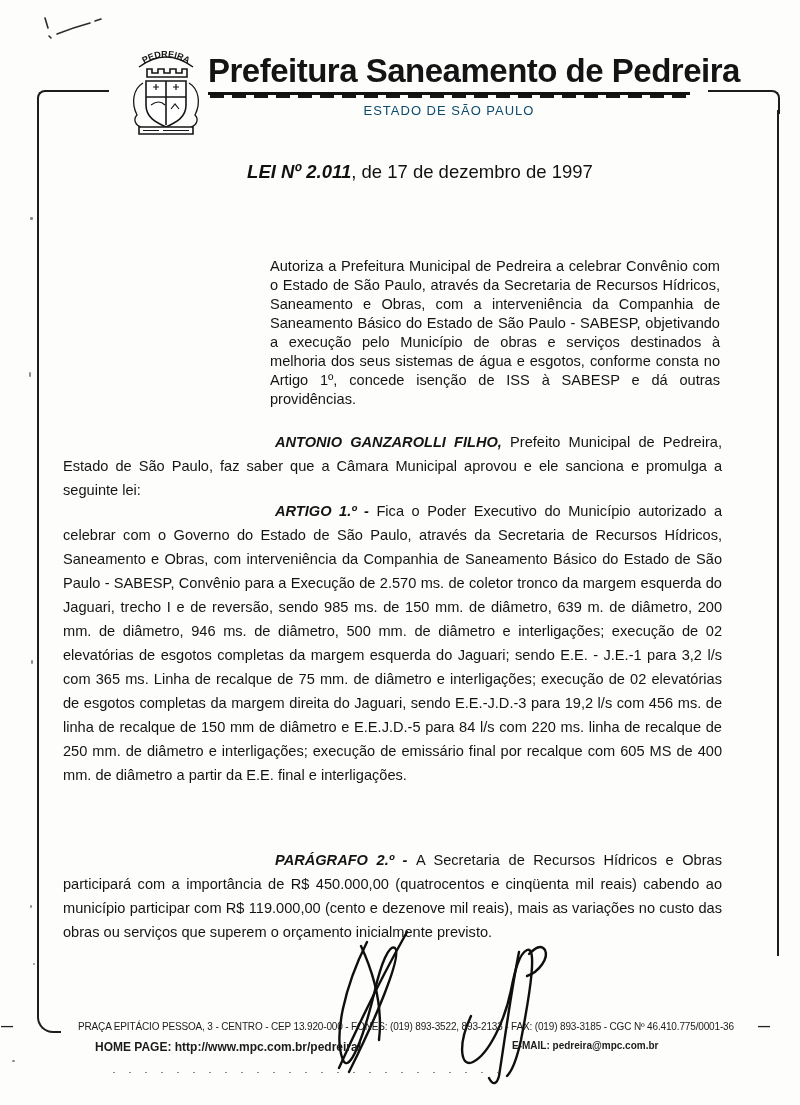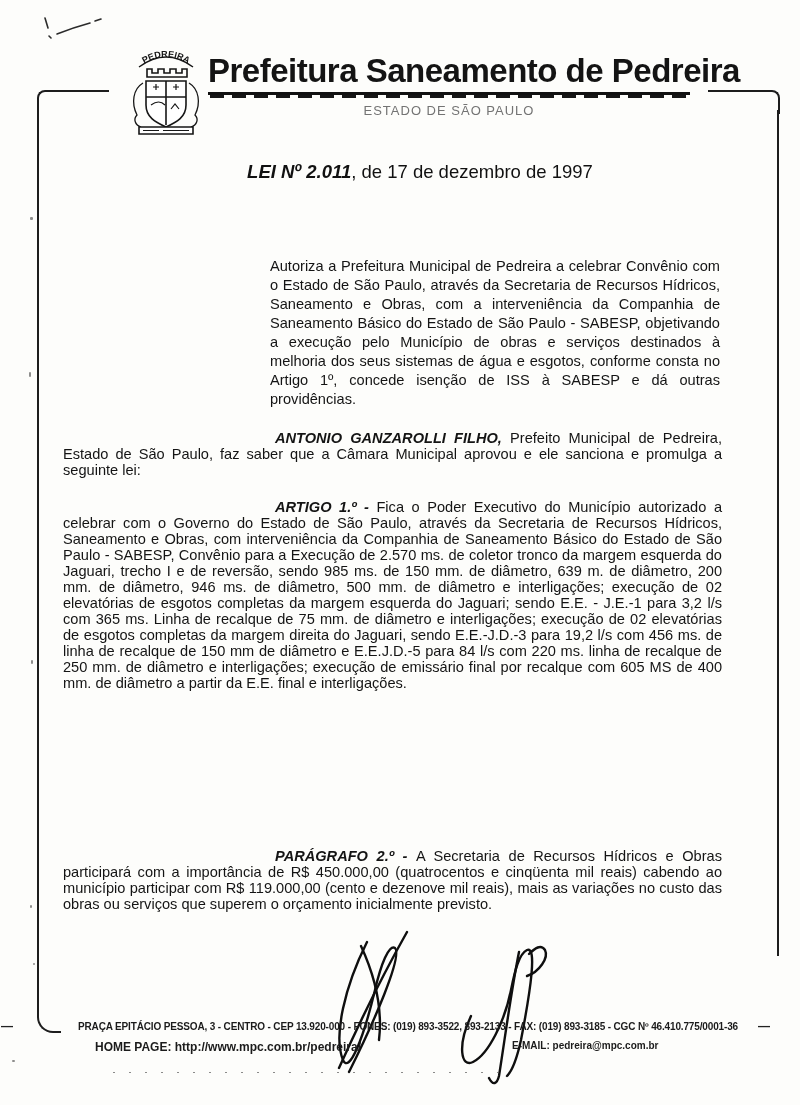--- a/index.html
+++ b/index.html
@@ -33,57 +33,57 @@
     white-space:nowrap;text-align:center;
     border-bottom:3px solid #111;
     padding-bottom:2px;
   }
   .org-underline2{
     left:210px;top:95px;width:478px;height:3px;
     background:repeating-linear-gradient(90deg,#161616 0 14px,transparent 14px 22px);
   }
   .state-line{
     left:208px;top:103px;width:482px;
-    text-align:center;font-size:13px;letter-spacing:1px;color:#737373;
+    text-align:center;font-size:13px;letter-spacing:1px;color:#0c4a6e;
   }
 
   
   .law-title{
     left:140px;top:161px;width:560px;
     text-align:center;font-size:18.5px;color:#111;
   }
   .law-title .num{font-weight:bold;font-style:italic;}
 
   
   .summary{
     left:270px;top:233px;width:450px;
     font-size:14.6px;line-height:19px;text-align:justify;
     hyphens:auto;margin-top:24px;-webkit-hyphens:auto;
   }
 
   
   .body-par{
     left:63px;width:659px;
-    font-size:14.6px;line-height:16px;text-align:justify;
+    font-size:14.6px;line-height:24px;text-align:justify;
     text-indent:212px;
     hyphens:auto;-webkit-hyphens:auto;
   }
   .lead{font-weight:bold;font-style:italic;}
   .p-preamble{top:430px;}
   .p-art1{top:499px;}
   .p-par1{top:789px;}
   .p-par2{top:848px;}
 
   
   .signature{left:315px;top:928px;}
 
   
   .footer-line1{
     left:78px;top:1021px;width:690px;
-    font-size:10px;font-weight:bold;letter-spacing:-0.15px;
+    font-size:10px;font-weight:normal;letter-spacing:-0.15px;
     white-space:nowrap;color:#1b1b1b;
   }
   .footer-home{left:95px;top:1040px;font-size:12px;font-weight:bold;white-space:nowrap;color:#1b1b1b;}
   .footer-email{left:512px;top:1040px;font-size:10px;font-weight:bold;white-space:nowrap;color:#1b1b1b;}
   .dash-right{left:758px;top:1019px;font-size:12px;font-weight:bold;color:#222;}
   .dash-left{left:1px;top:1019px;font-size:12px;font-weight:bold;color:#222;}
 
   
   .dotted-row{
     left:113px;top:1072px;width:385px;height:1px;

